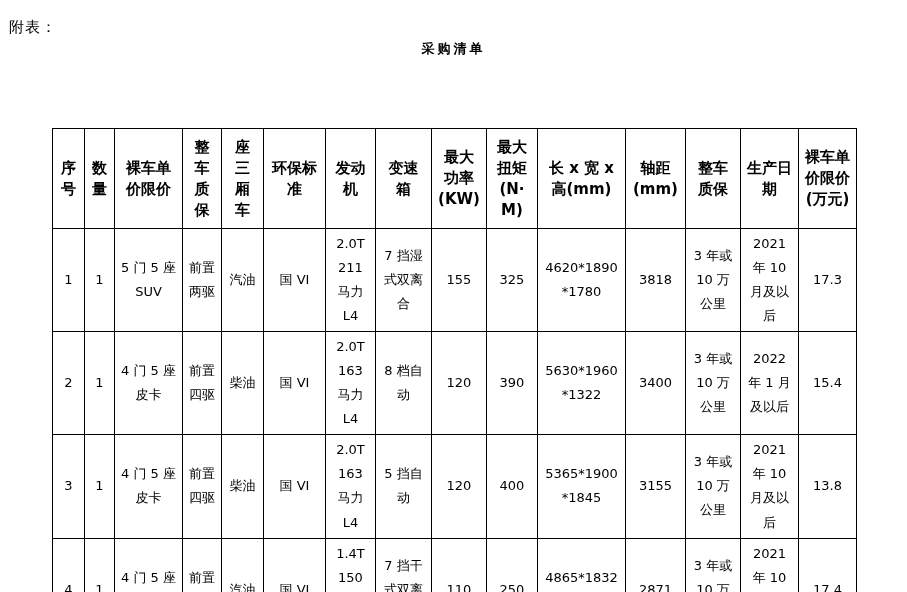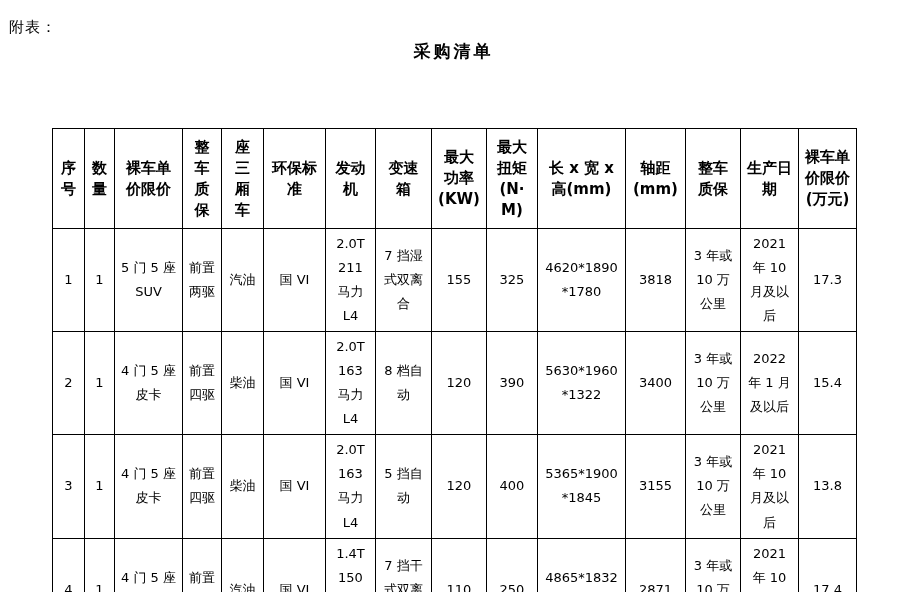--- a/index.html
+++ b/index.html
@@ -21,21 +21,21 @@
     top: 18px;
     font-size: 15px;
     letter-spacing: 1px;
   }
   .doc-title {
     position: absolute;
     left: 0;
     top: 40px;
     width: 907px;
     text-align: center;
-    font-size: 17px;
+    font-size: 13px;
     font-weight: bold;
     letter-spacing: 3px;
   }
   table.purchase-table {
     position: absolute;
     left: 52px;
     top: 128px;
     width: 805px;
     border-collapse: collapse;
     table-layout: fixed;

